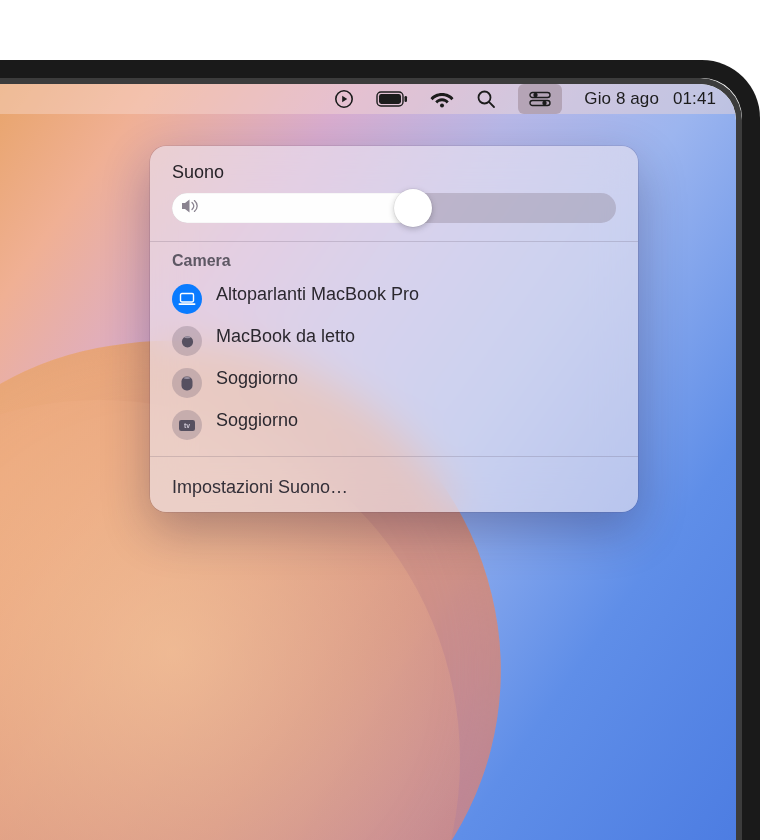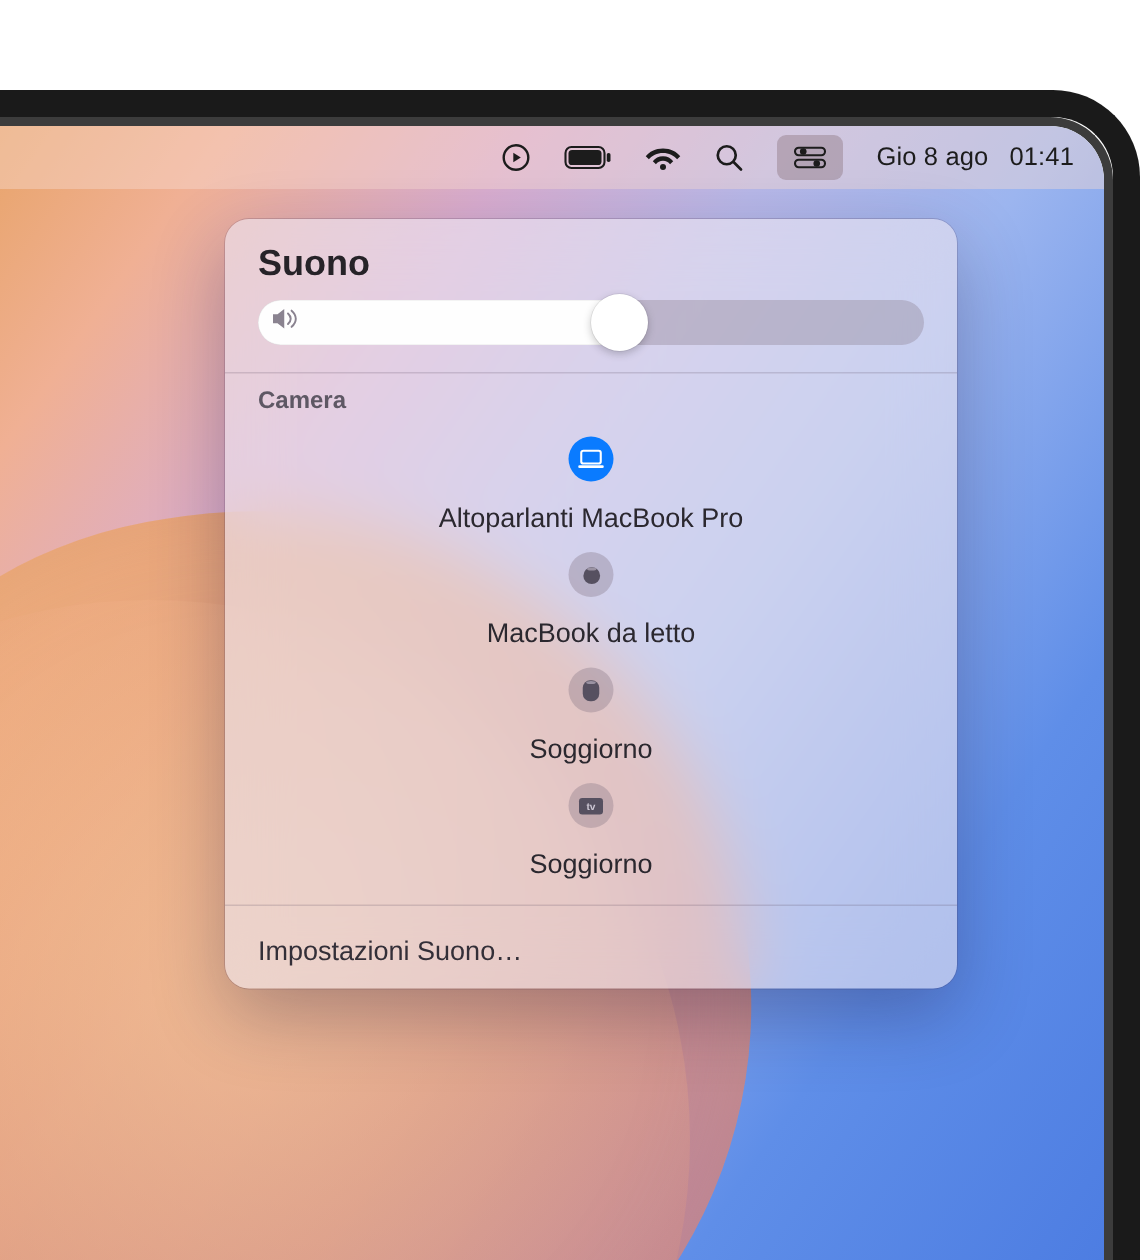--- a/index.html
+++ b/index.html
@@ -62,21 +62,21 @@
       bottom: -280px;
       width: 720px;
       height: 720px;
       border-radius: 50%;
       background: radial-gradient(circle at 60% 35%, rgba(255,210,160,0.55), rgba(230,150,120,0.2) 55%, rgba(200,120,140,0) 72%);
     }
     
     .menubar {
       position: absolute;
       top: 0; left: 0; right: 0;
-      height: 42px;
+      height: 30px;
       background: rgba(248, 220, 210, 0.42);
       display: flex;
       align-items: center;
       justify-content: flex-end;
       padding-right: 20px;
       gap: 22px;
       color: #222;
     }
     .mb-item {
       display: flex;
@@ -110,22 +110,22 @@
       left: 150px;
       width: 488px;
       border-radius: 16px;
       background: rgba(235, 228, 240, 0.60);
       backdrop-filter: blur(20px);
       box-shadow: 0 18px 48px rgba(30,20,60,0.30), 0 0 0 0.6px rgba(80,60,90,0.22);
       padding: 16px 0 10px 0;
       color: #1f1f24;
     }
     .popover .section-title {
-      font-size: 24px;
-      font-weight: 700;
+      font-size: 18px;
+      font-weight: 400;
       padding: 0 22px 10px 22px;
       color: #262328;
     }
     .slider-wrap {
       padding: 0 22px 14px 22px;
     }
     .slider {
       position: relative;
       height: 30px;
       border-radius: 15px;
@@ -165,28 +165,27 @@
     }
     .sub-title {
       font-size: 16px;
       font-weight: 700;
       color: #5e5864;
       padding: 0 22px 8px 22px;
     }
     .out-list { padding: 0 14px; }
     .out-item {
       display: flex;
-      align-items: center;
+      align-items: flex-start;
       gap: 14px;
       padding: 6px 8px;
       border-radius: 8px;
       font-size: 18px;
       color: #2b282f;
       cursor: default;
-      flex-direction: column;
     }
     .dev-icon {
       width: 30px;
       height: 30px;
       border-radius: 50%;
       display: flex;
       align-items: center;
       justify-content: center;
       flex-shrink: 0;
     }

